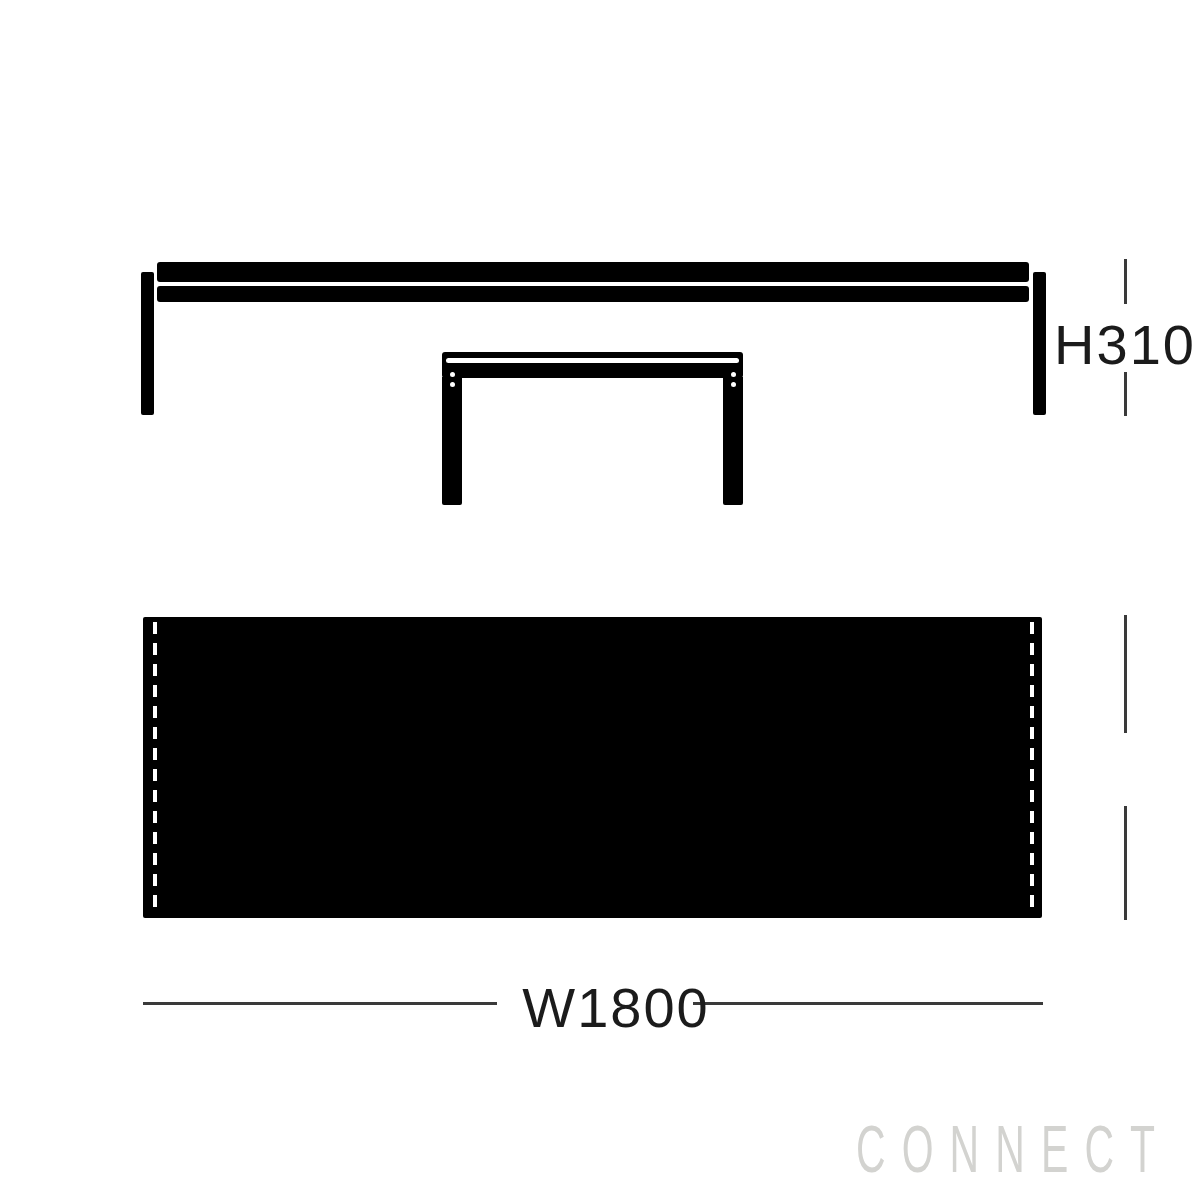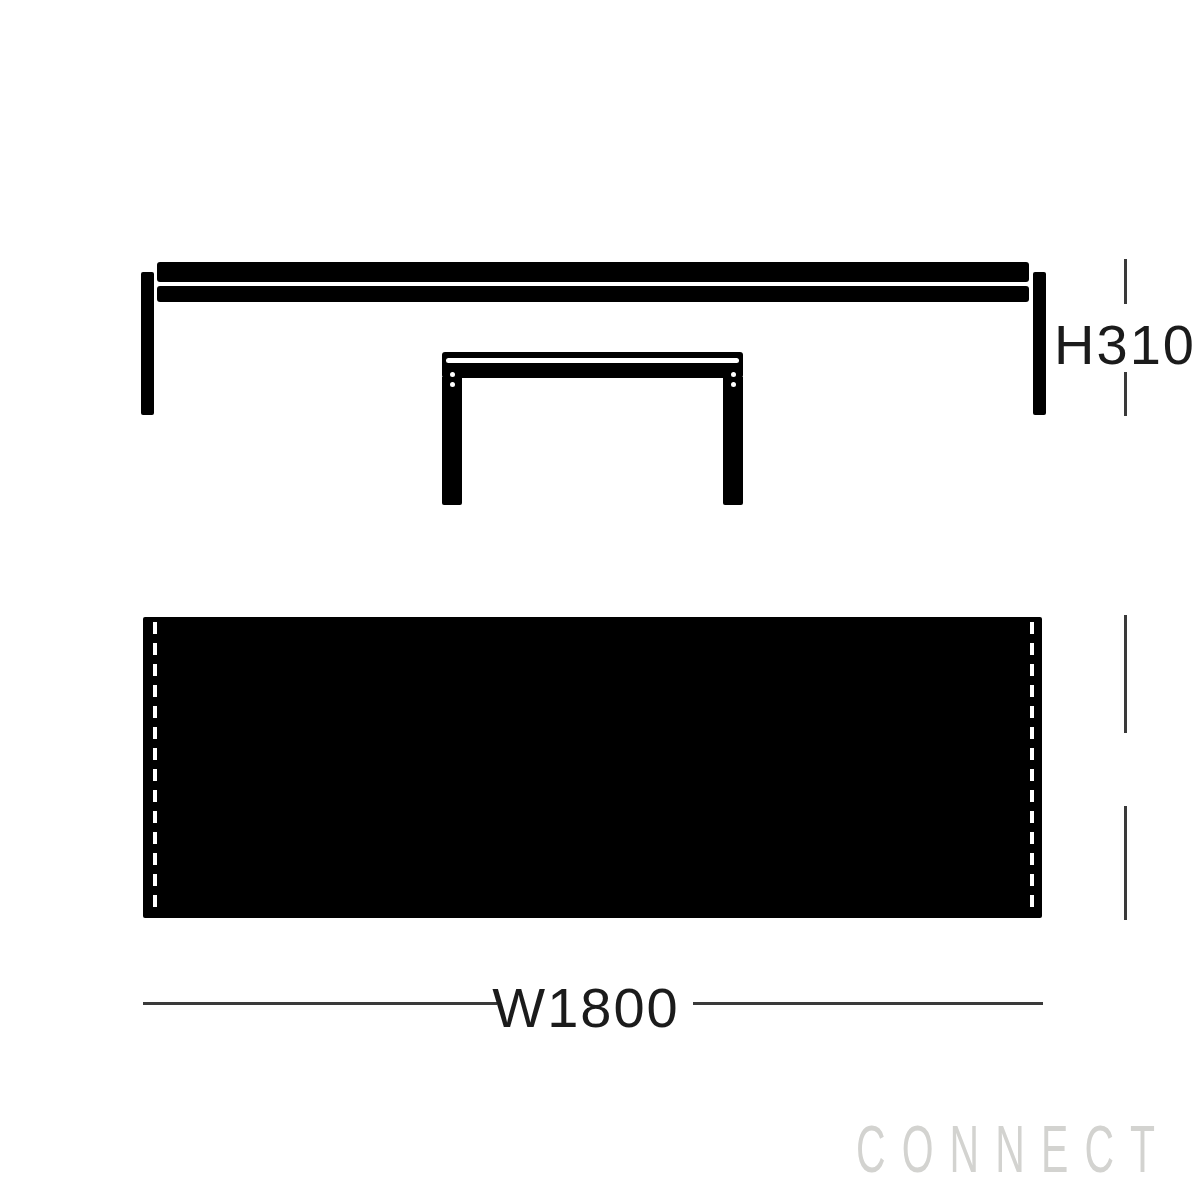--- a/index.html
+++ b/index.html
@@ -59,21 +59,21 @@
     font-size: 56px;
     line-height: 1;
     font-weight: 300;
     letter-spacing: 2px;
     color: #1b1b1b;
     white-space: nowrap;
     transform: translateX(-50%);
   }
   .h-label { left: 1125px; top: 317px; }
   .d-label { left: 1125px; top: 744px; }
-  .w-label { left: 586px;  top: 980px; }
+  .w-label { left: 616px;  top: 980px; }
 
   
   .watermark {
     position: absolute;
     left: 856px; top: 1116px;
     font-size: 66px;
     line-height: 1;
     font-weight: 300;
     letter-spacing: 26px;
     color: #d3d3d0;

